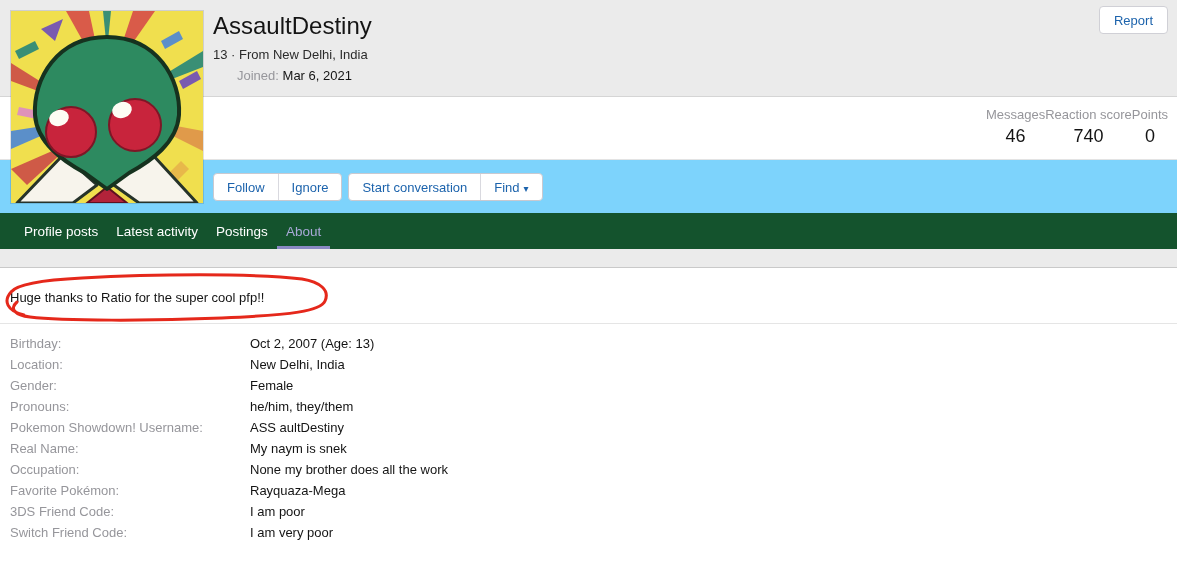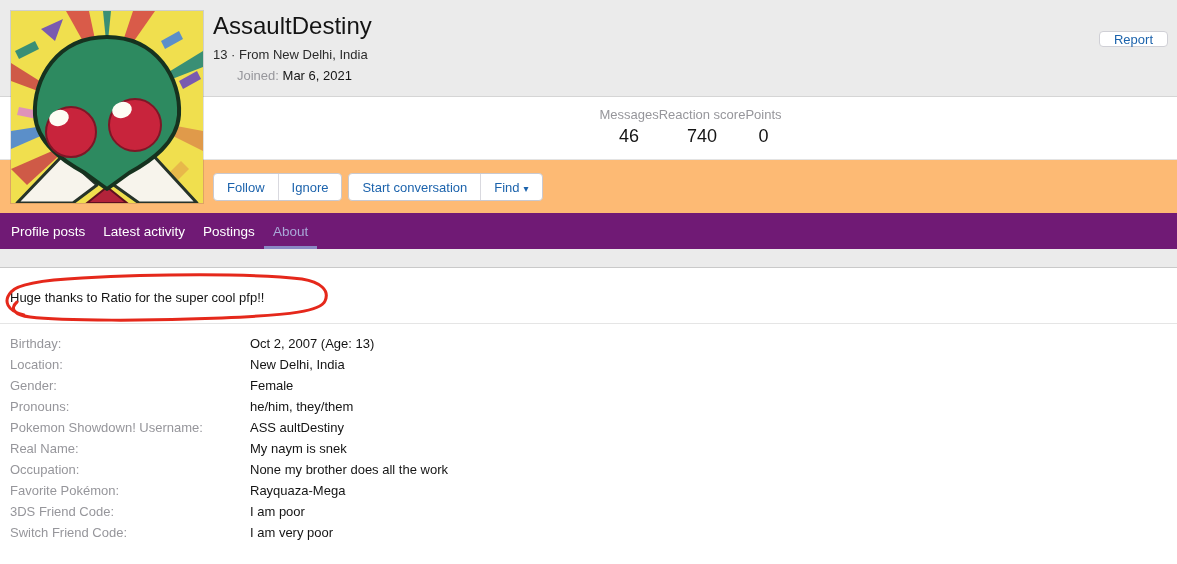--- a/index.html
+++ b/index.html
@@ -33,49 +33,49 @@
     font-size: 24px;
     font-weight: 400;
     color: #141414;
     line-height: 28px;
   }
   .user-meta { margin-top: 6px; color: #2b2b2b; line-height: 18px; }
   .joined-line { margin-top: 3px; line-height: 18px; }
   .muted { color: #96969b; margin-left: 24px; }
   .report-btn {
     position: absolute;
-    top: 31px; right: 9px;
-    height: 16px;
+    top: 6px; right: 9px;
+    height: 28px;
     padding: 0 14px;
     background: #fff;
     border: 1px solid #d0d0d6;
     border-radius: 4px;
     color: #1c63ac;
     font-size: 13px;
     font-family: inherit;
     cursor: pointer;
   }
 
   
   .stats-strip {
     display: flex;
-    justify-content: center;
+    justify-content: flex-end;
     background: #fff;
     border-top: 1px solid #d5d5d5;
     border-bottom: 1px solid #e3e3e3;
     height: 64px;
     padding: 10px 9px 0 213px;
   }
   .stat-pair { text-align: center; }
   .stat-label { color: #96969b; font-size: 13px; line-height: 16px; }
   .stat-value { font-size: 18px; color: #141414; line-height: 24px; margin-top: 1px; cursor: pointer; }
 
   
   .actions-row {
-    background: #fdba74;
+    background: #7dd3fc;
     height: 53px;
     padding: 13px 0 0 213px;
     display: flex;
     gap: 6px;
   }
   .btn-group {
     display: inline-flex;
     border: 1px solid #c9c9d0;
     border-radius: 4px;
     background: #fff;
@@ -91,25 +91,25 @@
     font-family: inherit;
     padding: 0 13px;
     height: 100%;
     cursor: pointer;
   }
   .btn-group button:first-child { border-left: none; }
   .caret { font-size: 10px; color: #1c63ac; margin-left: 4px; }
 
   
   .profile-nav {
-    background: #701a75;
+    background: #14532d;
     height: 36px;
     display: flex;
     align-items: stretch;
-    padding: 0 2px;
+    padding: 0 15px;
   }
   .nav-tab {
     position: relative;
     display: flex;
     align-items: center;
     padding: 0 9px;
     color: #ffffff;
     font-size: 13.5px;
     cursor: pointer;
   }

